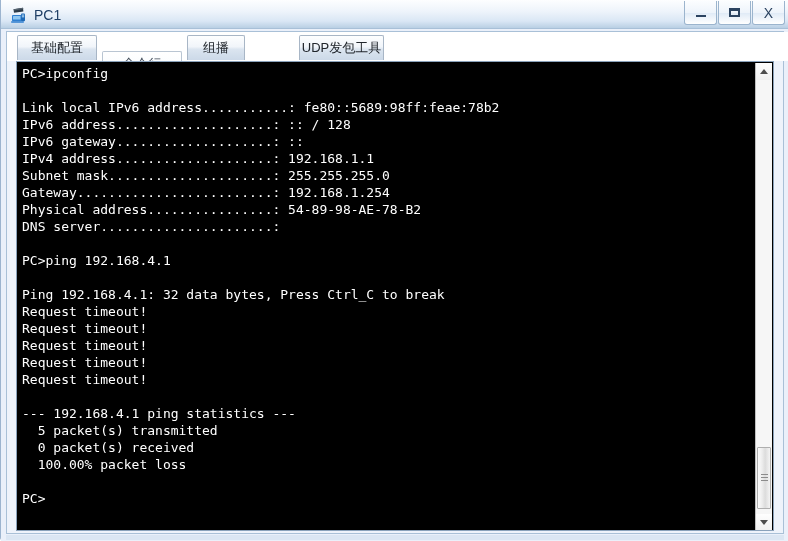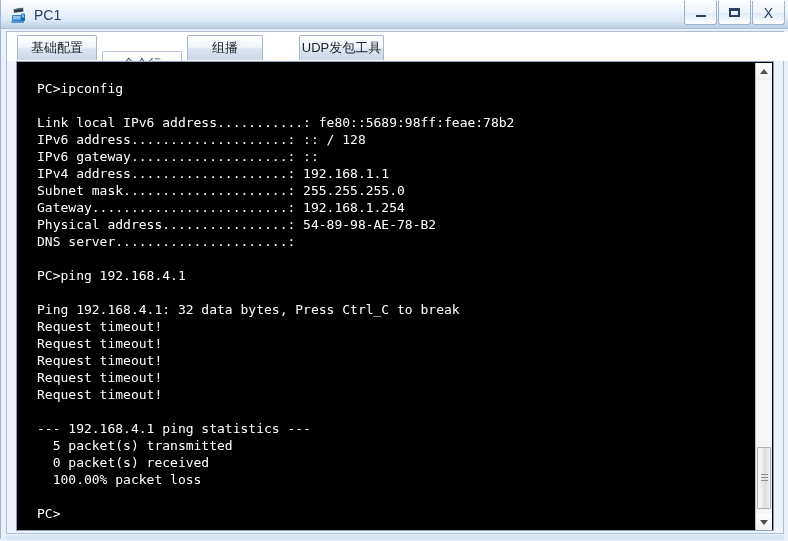--- a/index.html
+++ b/index.html
@@ -161,21 +161,21 @@
     height: 470px;
     background: #000000;
     border: 1px solid #8aa2bb;
     box-sizing: border-box;
     overflow: hidden;
   }
   .console-text {
     position: absolute;
     left: 5px; top: 3px;
     width: 720px;
-    margin: 15px;
+    margin: 0;
     color: #ffffff;
     font-family: "DejaVu Sans Mono", "Liberation Mono", monospace;
     font-size: 13px;
     line-height: 17px;
     white-space: pre;
     letter-spacing: 0px;
   }
 
   
   .scrollbar {
@@ -289,21 +289,21 @@
   <div class="content">
     <div class="inner-panel">
 
       <div class="tabstrip">
         <div class="tab" style="left:10px; width:80px;">
           <span>基础配置</span>
         </div>
         <div class="tab active" style="left:95px; width:80px;">
           <span>命令行</span>
         </div>
-        <div class="tab" style="left:180px; width:76px;">
+        <div class="tab" style="left:180px; width:58px;">
           <span>组播</span>
         </div>
         <div class="tab" style="left:260px; width:85px;margin-left:32px;">
           <span>UDP发包工具</span>
         </div>
         <div class="tab" style="left:350px; width:82px;margin-top:36px;">
           <span>串口</span>
         </div>
       </div>
 

